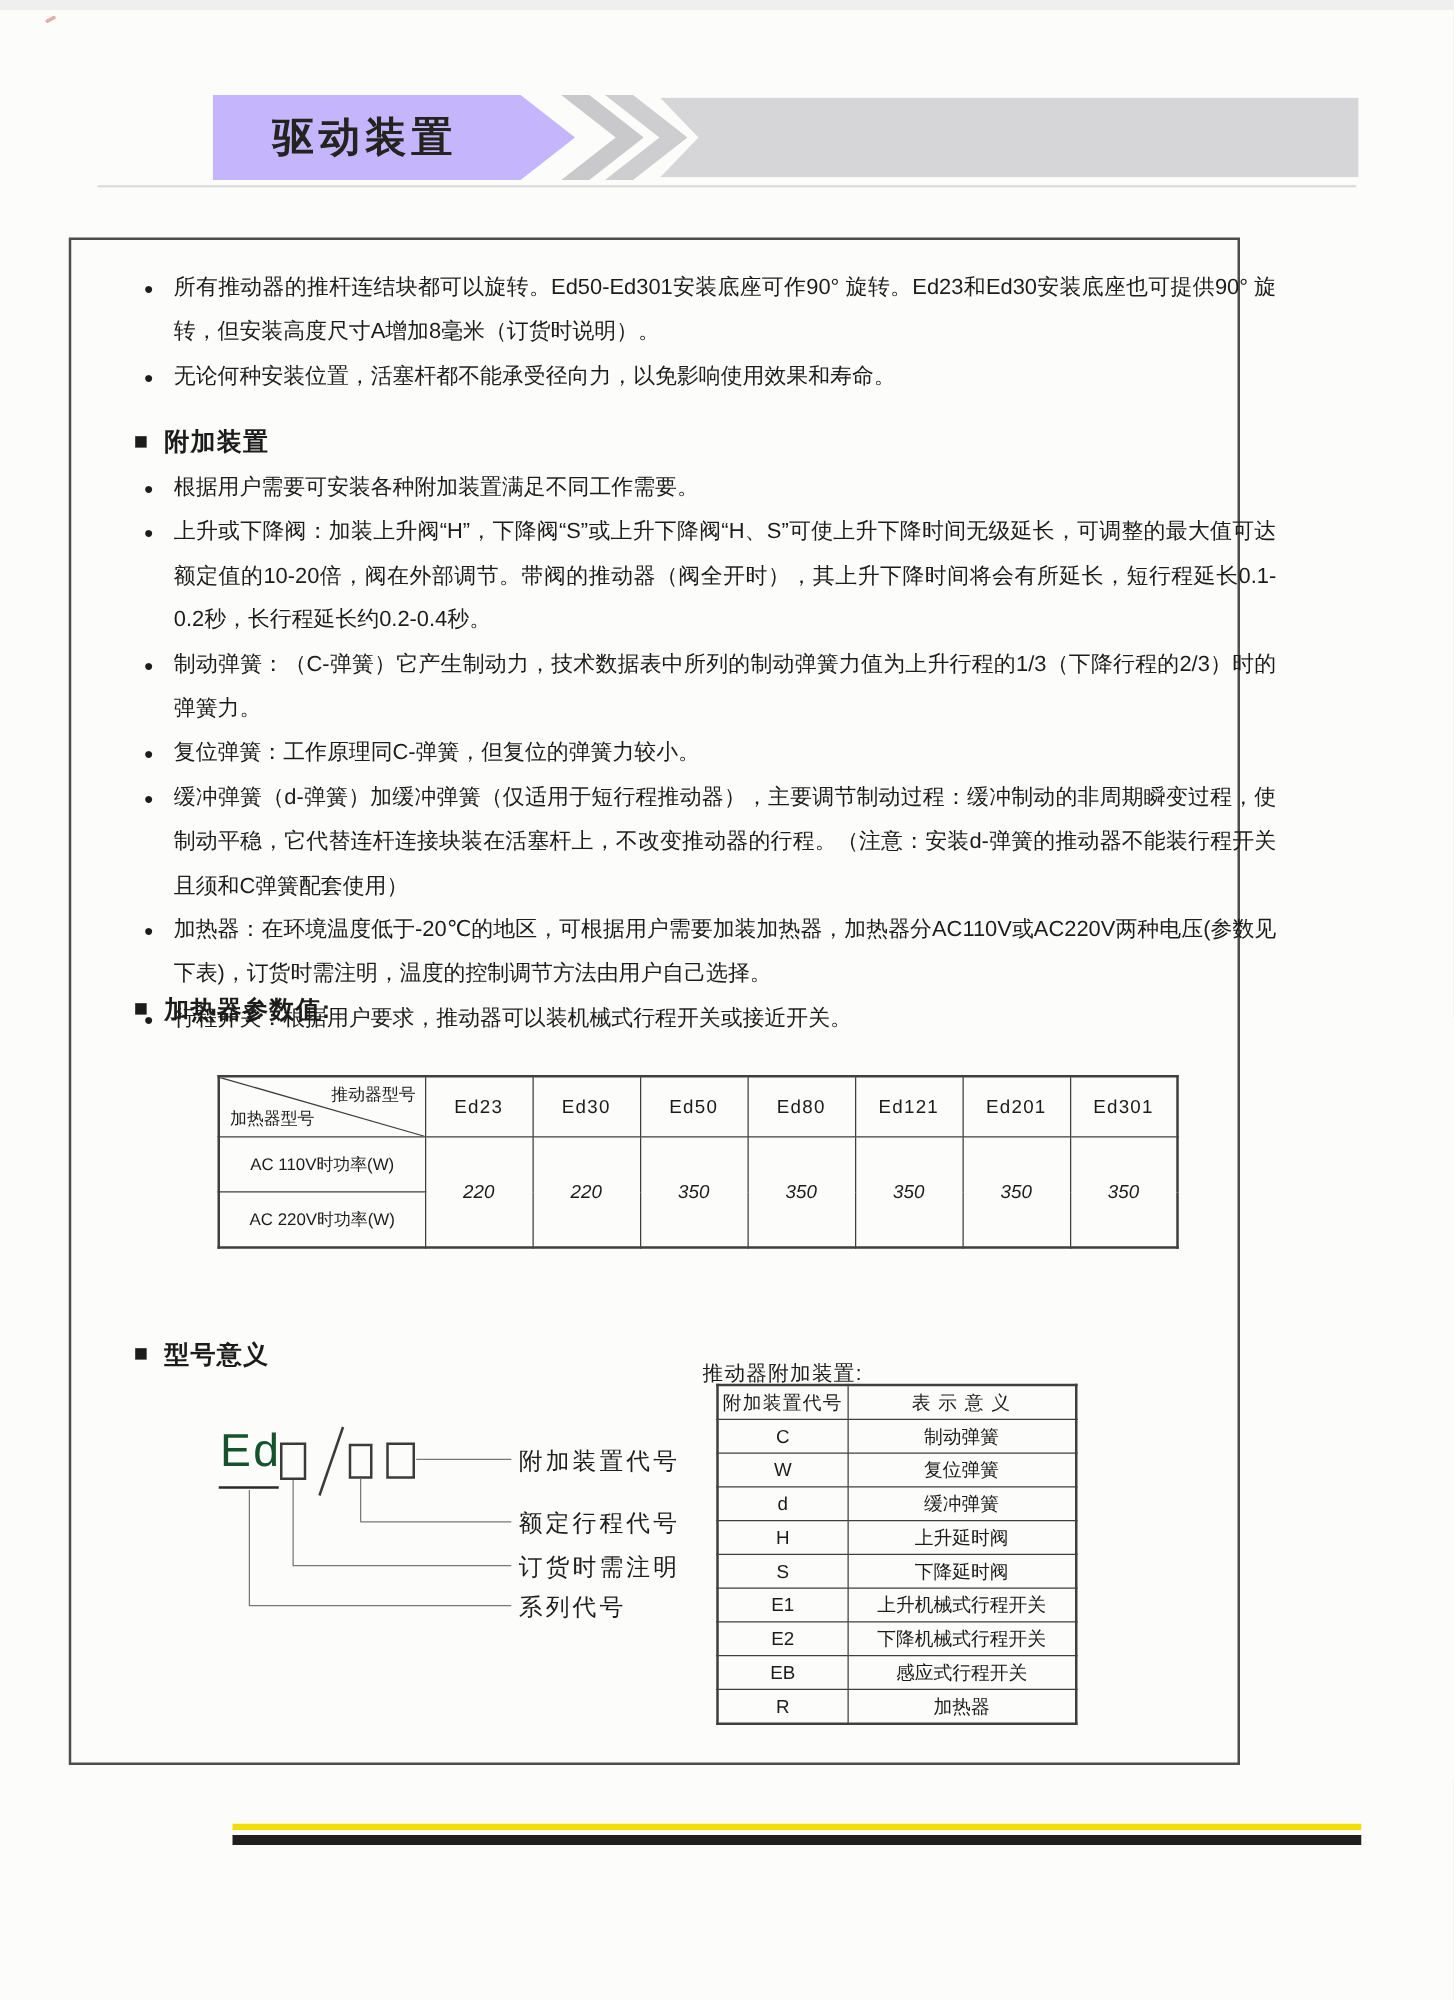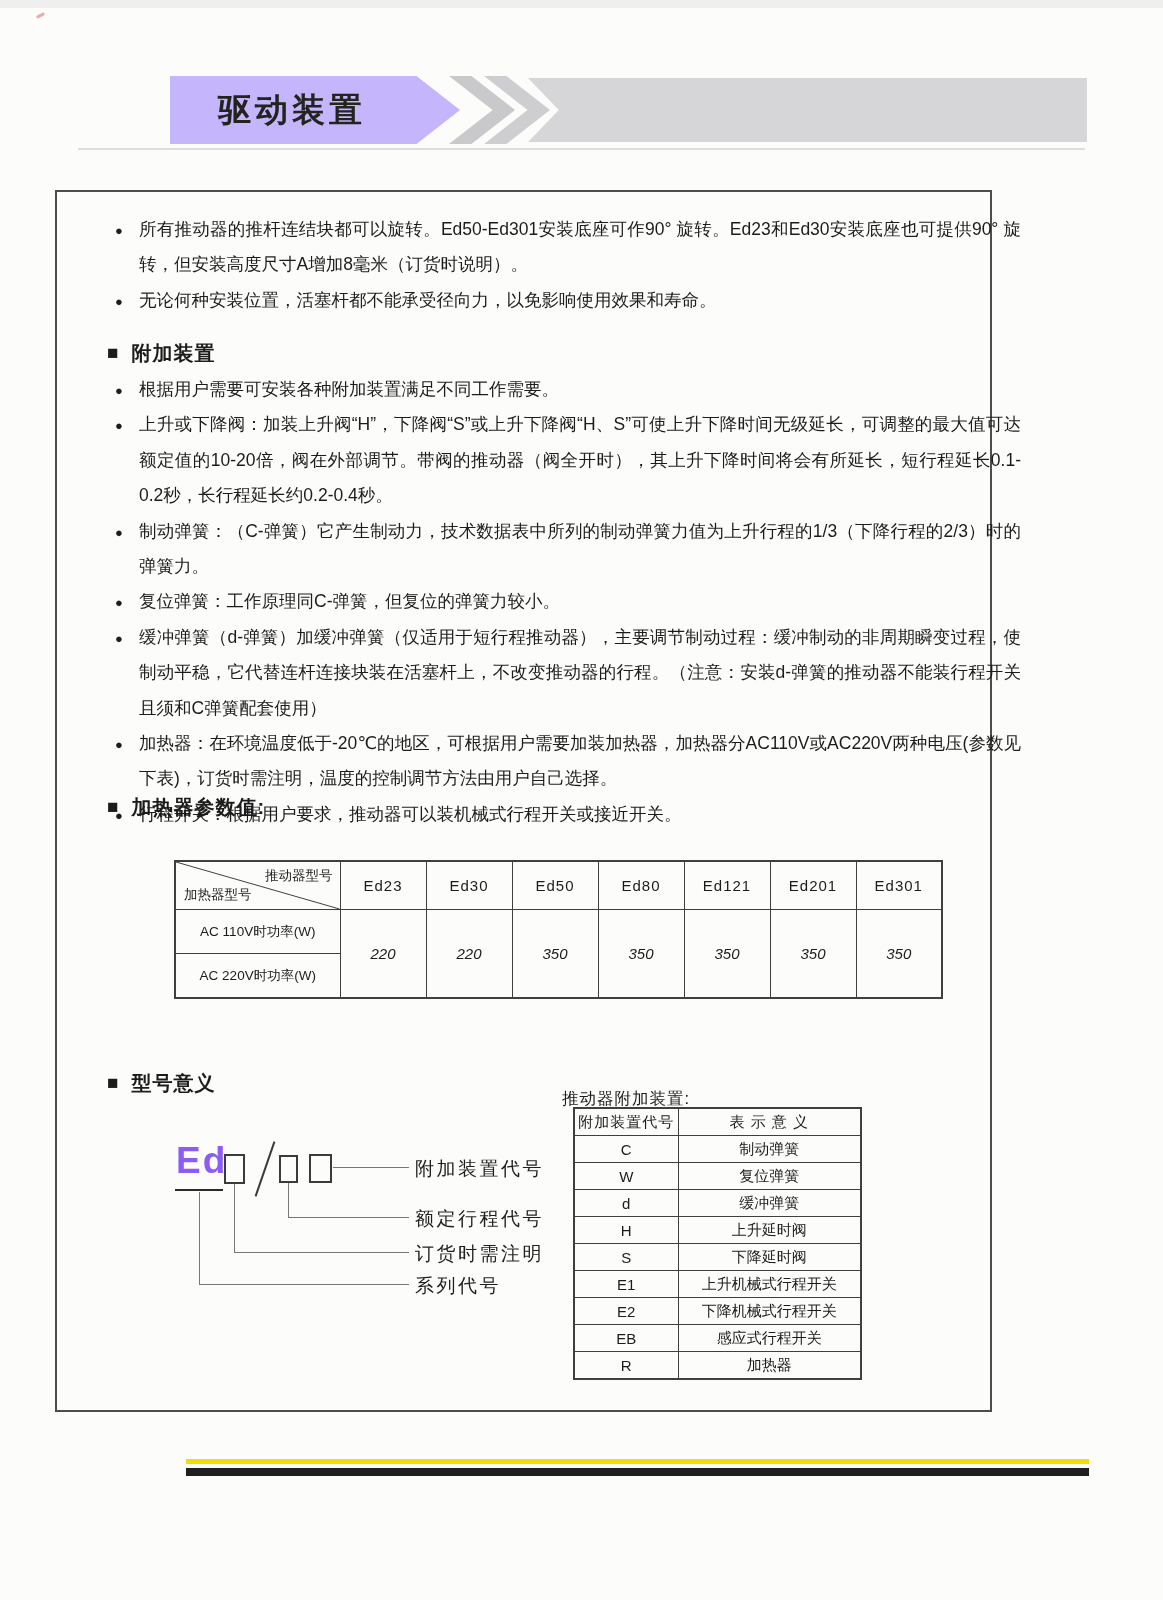--- a/index.html
+++ b/index.html
@@ -56,21 +56,21 @@
   table.heater { border:2px solid #3f3f3f; }
   .h-corner { position:relative; height:47px; }
   .h-corner svg { position:absolute; left:0; top:0; width:100%; height:100%; }
   .h-corner .c-top { position:absolute; top:5px; right:7px; font-size:13.5px; }
   .h-corner .c-bot { position:absolute; bottom:5px; left:8px; font-size:13.5px; }
   .h-col { text-align:center; font-size:15px; letter-spacing:1px; }
   .h-rowlabel { text-align:center; font-size:13.5px; height:43px; }
   .h-val { text-align:center; font-size:15px;font-style:italic; }
 
   
-  .ed-text { font-size:37px; font-weight:bold; letter-spacing:2px; color:#8b5cf6; }
+  .ed-text { font-size:37px; font-weight:normal; letter-spacing:2px; color:#14532d; }
   .ed-underline { background:#2b2b2b; }
   .mbox { border:2px solid #3b3b3b; box-sizing:border-box; background:transparent; }
   .slash { width:2px; background:#3b3b3b; transform:rotate(19deg); }
   .cline { background:#777; }
   .dlabel { font-size:19px; letter-spacing:2.5px; color:#1e1e1e; white-space:nowrap; }
 
   
   .acc-title { font-size:16.5px; letter-spacing:1px; }
   table.acc { border-collapse:collapse; table-layout:fixed; border:2px solid #3f3f3f; background:#fcfcfa; }
   table.acc td, table.acc th { border:1px solid #3f3f3f; height:26px; text-align:center; font-size:15px; font-weight:normal; padding:0; }

